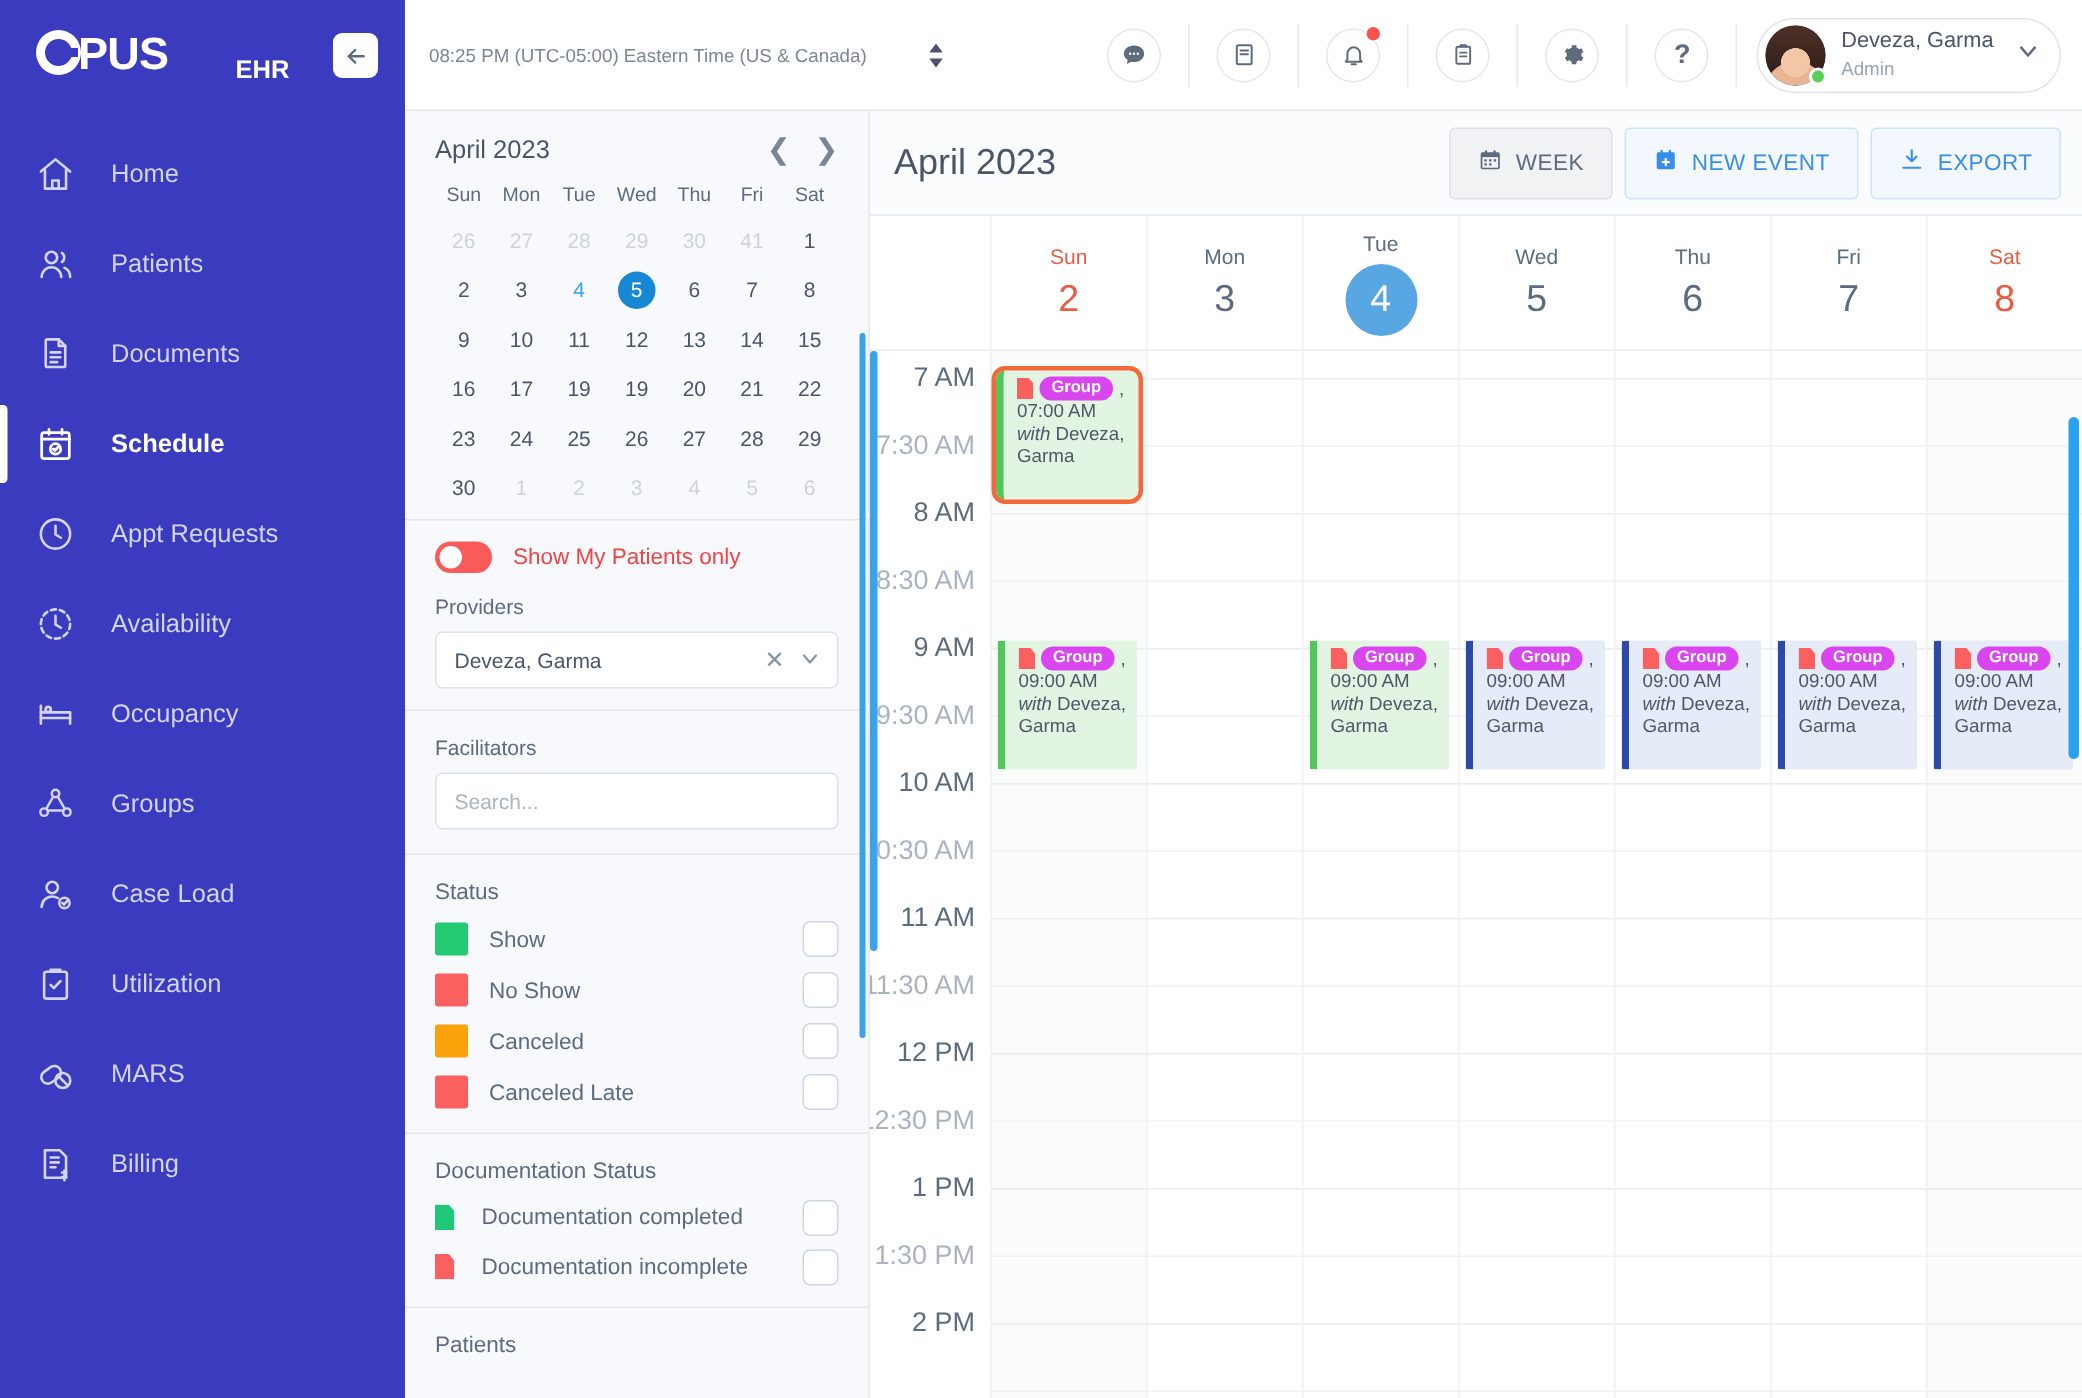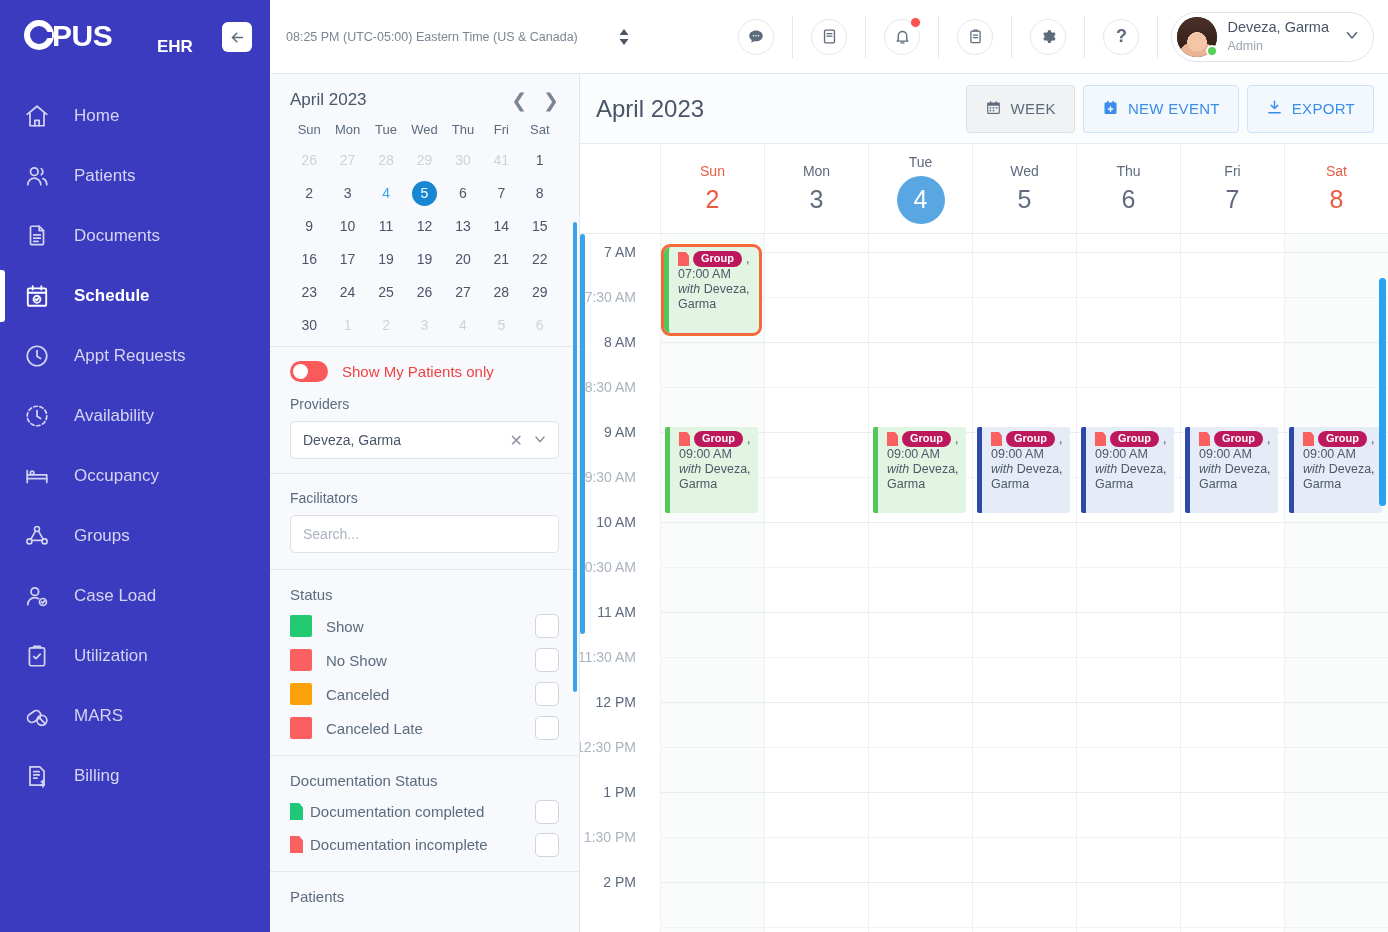--- a/index.html
+++ b/index.html
@@ -141,21 +141,21 @@
   }
   .f-input .ph { color:#aab3bf; }
   .f-input .right { margin-left:auto; display:flex; align-items:center; gap:9px; color:#8a95a3; }
   .legend-row { display:flex; align-items:center; gap:14px; height:34px; }
   .swatch { width:22px; height:22px; border-radius:2px; flex:0 0 22px;}
   .legend-text { font-size:15px; color:#5d6b7d; }
   .cbox {
     margin-left:auto; width:24px; height:24px; border:1px solid #cfd6df;
     border-radius:5px; background:#fff; cursor:pointer; flex:0 0 24px;
   }
-  .doc-row { display:flex; align-items:center; gap:7px; height:33px; }
+  .doc-row { display:flex; align-items:center; gap:18px; height:33px; }
   .sec-title { font-size:15px; color:#5d6b7d; margin-bottom:6px; }
   .filters-scroll {
     position:absolute; right:2px; top:148px; width:4px; height:470px;
     background:#3ba3e8; border-radius:2px;
   }
 
   
   .cal { flex:1; display:flex; flex-direction:column; min-width:0; background:#fff; position:relative;}
   .cal-toolbar {
     height: 70px; flex:0 0 70px; display:flex; align-items:center;
@@ -182,21 +182,21 @@
   .ch-num { font-size:25px; color:#5d6b7d; }
   .ch-num.wk { color:#ea5b42; }
   .ch-num.today {
     background:#59a7e2; color:#fff; width:48px; height:48px; border-radius:50%;
     display:flex; align-items:center; justify-content:center;
   }
 
   .cal-body { flex:1; display:flex; min-height:0; overflow:hidden; position:relative; }
   .gutter { width:80px; flex:0 0 80px; position:relative; }
   .gutter .tlabel {
-    position:absolute; right:24px; font-size:14px; color:#5d6b7d;
+    position:absolute; right:10px; font-size:18px; color:#5d6b7d;
     transform: translateY(-50%); white-space:nowrap;
   }
   .gutter .tlabel.half { color:#aab3bf; }
   .grid { flex:1; display:flex; position:relative; }
   .gcol { flex:1; border-left:1px solid #eef0f3; position:relative; }
   .gcol.weekend { background:#fafbfb; }
   .hline { position:absolute; left:0; right:0; height:1px; background:#f0f2f5; }
   .hline.hour { background:#e9ecf0; }
 
   .ev {
@@ -207,21 +207,21 @@
   .ev.green { background:#e2f5e3; border-left:5px solid #53c65b; }
   .ev.blue { background:#e6ebf8; border-left:5px solid #2f49a8; }
   .ev.sel { outline: 3px solid #f4683a; border-radius:6px; left:3px; right:5px;}
   .ev-top { display:flex; align-items:center; gap:4px; white-space:nowrap;}
   .doc-ico {
     width:11px; height:14px; background:#fb6060; flex:0 0 11px;
     clip-path: polygon(0 0, 72% 0, 100% 26%, 100% 100%, 0 100%);
     position:relative;
   }
   .gbadge {
-    background:#be185d; color:#fff; font-size:11px; font-weight:bold;
+    background:#d946ef; color:#fff; font-size:11px; font-weight:bold;
     border-radius:9px; padding: 1px 8px 2px 8px; line-height:13px;
   }
   .ev em { font-style: italic; }
 
   .cal-scroll-l {
     position:absolute; left:0px; top:0; width:5px; background:#3ba3e8;
     border-radius:3px;
   }
   .cal-scroll-r {
     position:absolute; right:2px; width:7px; background:#29a3f0;

